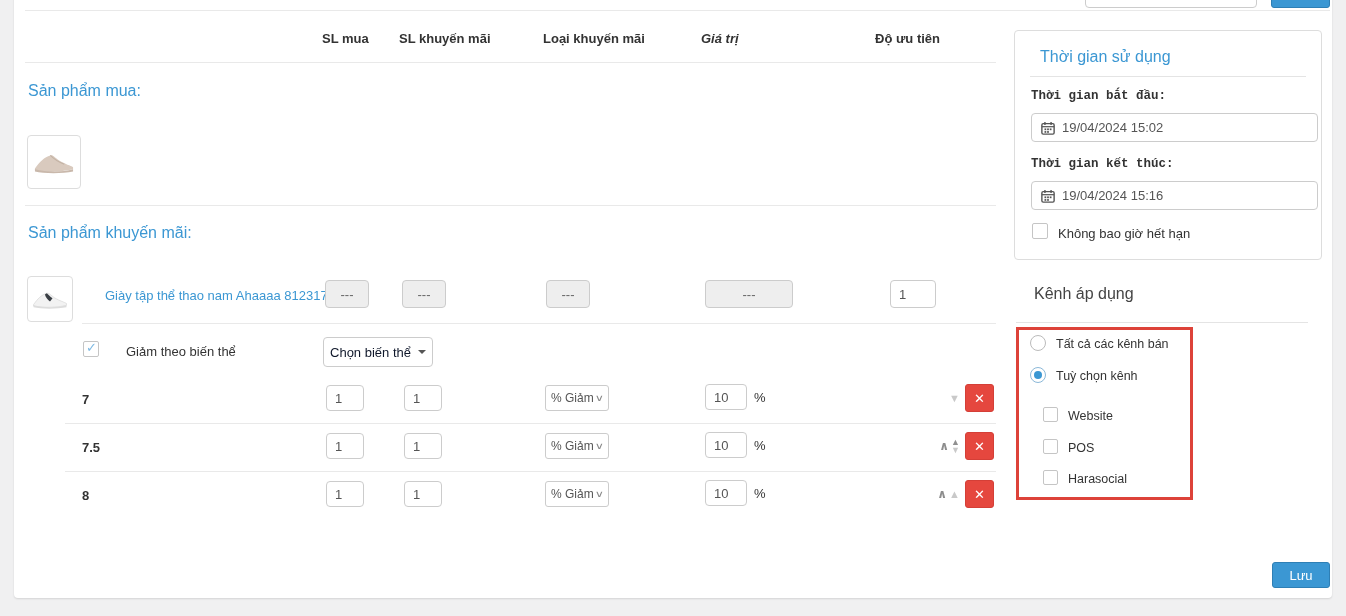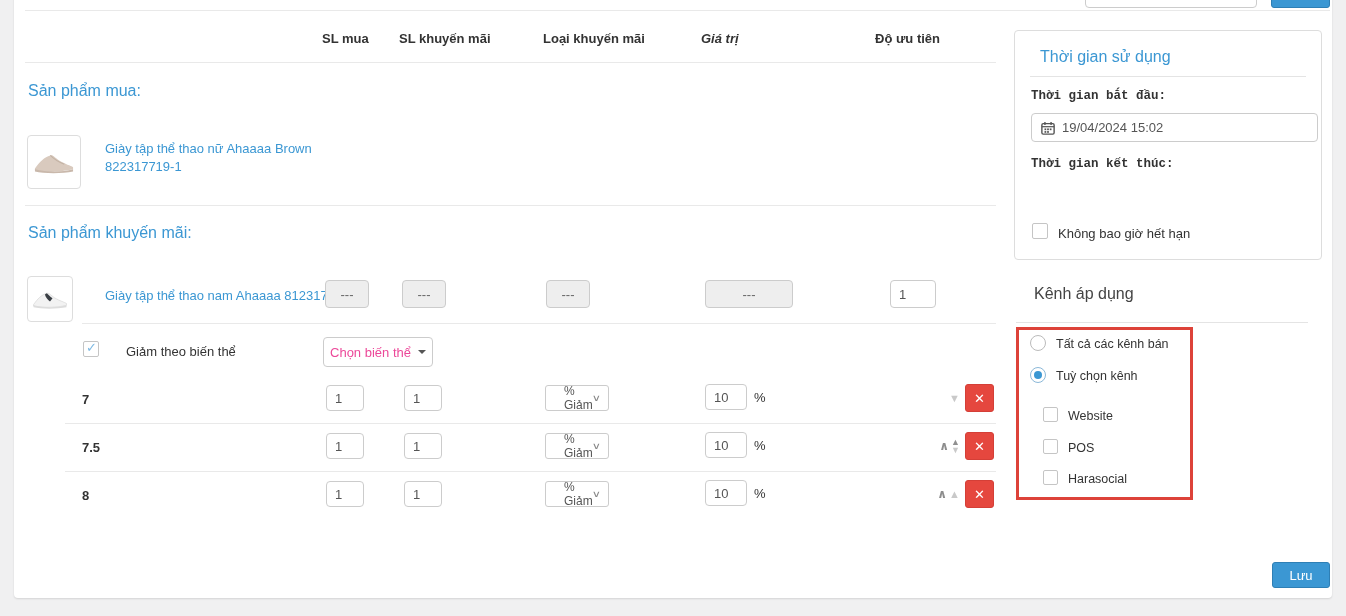--- a/index.html
+++ b/index.html
@@ -34,30 +34,30 @@
 
   .inp { position:absolute; border:1px solid #ccc; border-radius:4px; background:#fff;
     font-family:inherit; font-size:13px; color:#555; padding:0 8px; }
   .inp.disabled { background:#eee; color:#666; text-align:center; padding:0; }
 
   .checkbox { position:absolute; width:16px; height:16px; background:#fff;
     border:1px solid #c5c5c5; border-radius:2px; }
   .checkbox .tick { position:absolute; left:2px; top:-2px; font-size:13px; color:#7db9e3; font-weight:bold; }
 
   .btn-variant { position:absolute; left:323px; top:337px; width:110px; height:30px;
-    background:#fff; border:1px solid #ccc; border-radius:4px; font-size:13px; color:#ec4899;
+    background:#fff; border:1px solid #ccc; border-radius:4px; font-size:13px; color:#0f172a;
     display:flex; align-items:center; justify-content:center; gap:7px; cursor:pointer; }
   .caret-down { width:0; height:0; border-left:4px solid transparent; border-right:4px solid transparent;
     border-top:4px solid #555; display:inline-block; }
 
   .variant-label { position:absolute; font-size:13px; font-weight:bold; color:#333; }
 
   .select-box { position:absolute; width:64px; height:26px; border:1px solid #ccc; border-radius:3px;
     background:#fff; font-size:12px; color:#555; display:flex; align-items:center;
-    padding:0 18px; justify-content:space-between; cursor:pointer; }
+    padding:0 5px; justify-content:space-between; cursor:pointer; }
   .select-box .chev { font-size:9px; color:#888; transform:scaleX(1.4); }
 
   .pct { position:absolute; font-size:13px; color:#333; }
 
   .move-icons { position:absolute; width:34px; height:28px; display:flex; align-items:center; justify-content:flex-end; gap:2px; }
   .mi { font-size:11px; line-height:10px; }
   .mi.chev { color:#8d8d8d; font-size:12px; font-weight:bold; }
   .mi.dark { color:#909090; }
   .mi.light { color:#c9c9c9; }
   .mi-stack { display:flex; flex-direction:column; gap:0; }
@@ -111,24 +111,20 @@
   <div class="hline" style="left:25px;top:62px;width:971px;"></div>
 
   <div class="section-title" style="left:28px;top:82px;">Sản phẩm mua:</div>
 
   <div class="prod-img" style="left:27px;top:135px;width:54px;height:54px;">
     <svg width="44" height="30" viewBox="0 0 60 40">
       <path d="M4 29 C10 20 17 13 25 11 C29 10 31 14 37 18 C45 23 53 25 56 27 L56 30 C40 34 14 34 4 31 Z" fill="#d9cabe"></path>
       <path d="M4 30 C20 34 42 34 56 30 L56 33 C42 36 16 36 4 33 Z" fill="#c9b8ab"></path>
       <path d="M25 11 C30 16 36 20 44 23" stroke="#c3b2a4" stroke-width="1.5" fill="none"></path>
     </svg>
-  </div>
-  <div class="prod-link" style="left:105px;top:140px;">
-    <div>Giày tập thể thao nữ Ahaaaa Brown</div>
-    <div>822317719-1</div>
   </div>
   <div class="hline" style="left:25px;top:205px;width:971px;"></div>
 
   <div class="section-title" style="left:28px;top:224px;">Sản phẩm khuyến mãi:</div>
 
   <div class="prod-img" style="left:27px;top:276px;width:46px;height:46px;">
     <svg width="38" height="26" viewBox="0 0 60 40">
       <path d="M4 29 C10 20 17 13 25 11 C29 10 31 14 37 18 C45 23 53 25 56 27 L56 30 C40 34 14 34 4 31 Z" fill="#f2f2f2" stroke="#d5d5d5" stroke-width="1"></path>
       <path d="M25 11 C27 13 30 16 34 19 L30 24 C26 21 23 17 22 13 Z" fill="#3a3f45"></path>
       <path d="M4 30 C20 34 42 34 56 30 L56 33 C42 36 16 36 4 33 Z" fill="#dcdcdc"></path>
@@ -226,20 +222,34 @@
       <rect x="4" y="8.5" width="2" height="2" fill="#555"></rect>
         <rect x="7" y="8.5" width="2" height="2" fill="#555"></rect>
         <rect x="10" y="8.5" width="2" height="2" fill="#555"></rect>
       <rect x="4" y="11.5" width="2" height="2" fill="#555"></rect>
         <rect x="7" y="11.5" width="2" height="2" fill="#555"></rect>
     </svg>
     <span>19/04/2024 15:02</span>
   </div>
 
   <div class="bold-label" style="left:1031px;top:157px;">Thời gian kết thúc:</div>
+  <div class="date-input" style="left:1031px;top:181px;">
+    <svg class="cal" width="14" height="14" viewBox="0 0 16 16">
+      <rect x="1" y="3" width="14" height="12" rx="1.5" fill="none" stroke="#555" stroke-width="1.6"></rect>
+      <line x1="4.5" y1="1" x2="4.5" y2="4.5" stroke="#555" stroke-width="1.6"></line>
+      <line x1="11.5" y1="1" x2="11.5" y2="4.5" stroke="#555" stroke-width="1.6"></line>
+      <line x1="1" y1="6.5" x2="15" y2="6.5" stroke="#555" stroke-width="1.4"></line>
+      <rect x="4" y="8.5" width="2" height="2" fill="#555"></rect>
+        <rect x="7" y="8.5" width="2" height="2" fill="#555"></rect>
+        <rect x="10" y="8.5" width="2" height="2" fill="#555"></rect>
+      <rect x="4" y="11.5" width="2" height="2" fill="#555"></rect>
+        <rect x="7" y="11.5" width="2" height="2" fill="#555"></rect>
+    </svg>
+    <span>19/04/2024 15:16</span>
+  </div>
 
   <div class="checkbox" style="left:1032px;top:223px;"></div>
   <div class="plain-label" style="left:1058px;top:226px;">Không bao giờ hết hạn</div>
 
   <div class="channel-title">Kênh áp dụng</div>
   <div class="hline" style="left:1016px;top:322px;width:292px;background:#e4e4e4;"></div>
   <div class="red-box"></div>
 
   <div class="radio" style="left:1030px;top:335px;"></div>
   <div class="opt-label" style="left:1056px;top:337px;">Tất cả các kênh bán</div>

